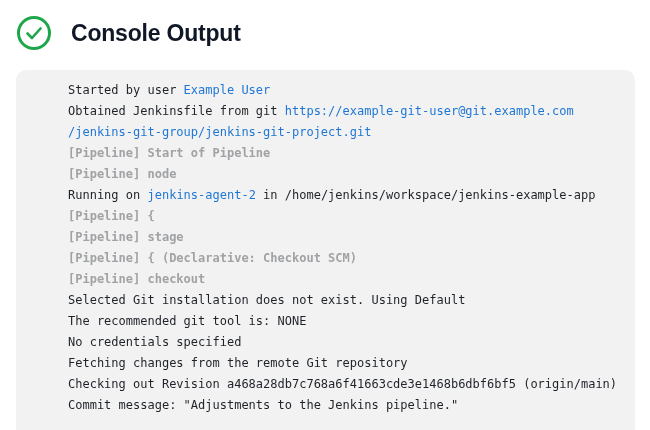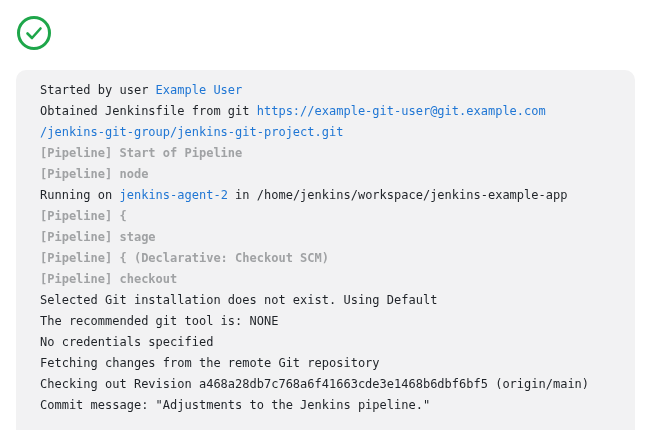--- a/index.html
+++ b/index.html
@@ -32,33 +32,34 @@
     border-radius: 10px;
     height: 400px; 
     padding: 10px 24px 0 24px;
     box-sizing: border-box;
     font-family: "DejaVu Sans Mono", "Liberation Mono", monospace;
     font-size: 12px;
     line-height: 21px;
     color: #1f2328;
     white-space: pre-wrap;
   }
-  .console-line { height: 21px; white-space: pre; }
+  .console-line { height: 21px; white-space: pre; margin-left: 28px; }
   .console-line .muted { color: #a0a2a4; font-weight: bold; }
   .console-line a {
     color: #1f76d4;
     text-decoration: none;
     cursor: pointer;
   }
 </style>
 </head>
 <body>
 
 <div class="header">
   <span class="status-icon">
     <svg width="36" height="36" viewBox="0 0 36 36" fill="none" xmlns="http://www.w3.org/2000/svg">
       <circle cx="18" cy="18" r="15.5" stroke="#1ea64a" stroke-width="3"></circle>
       <path d="M11.5 18.5 L16 23 L24.5 13.5" stroke="#1ea64a" stroke-width="2.6" stroke-linecap="round" stroke-linejoin="round" fill="none"></path>
     </svg>
   </span>
+  <h1 class="page-title">Console Output</h1>
 </div>
 
 <div class="console-box" id="console-box"><div class="console-line"><span class="">Started by user </span><a href="#">Example User</a></div><div class="console-line"><span class="">Obtained Jenkinsfile from git </span><a href="#">https://example-git-user@git.example.com</a></div><div class="console-line"><a href="#">/jenkins-git-group/jenkins-git-project.git</a></div><div class="console-line"><span class="muted">[Pipeline] Start of Pipeline</span></div><div class="console-line"><span class="muted">[Pipeline] node</span></div><div class="console-line"><span class="">Running on </span><a href="#">jenkins-agent-2</a><span class=""> in /home/jenkins/workspace/jenkins-example-app</span></div><div class="console-line"><span class="muted">[Pipeline] {</span></div><div class="console-line"><span class="muted">[Pipeline] stage</span></div><div class="console-line"><span class="muted">[Pipeline] { (Declarative: Checkout SCM)</span></div><div class="console-line"><span class="muted">[Pipeline] checkout</span></div><div class="console-line"><span class="">Selected Git installation does not exist. Using Default</span></div><div class="console-line"><span class="">The recommended git tool is: NONE</span></div><div class="console-line"><span class="">No credentials specified</span></div><div class="console-line"><span class="">Fetching changes from the remote Git repository</span></div><div class="console-line"><span class="">Checking out Revision a468a28db7c768a6f41663cde3e1468b6dbf6bf5 (origin/main)</span></div><div class="console-line"><span class="">Commit message: "Adjustments to the Jenkins pipeline."</span></div></div>
 
 </body></html>

